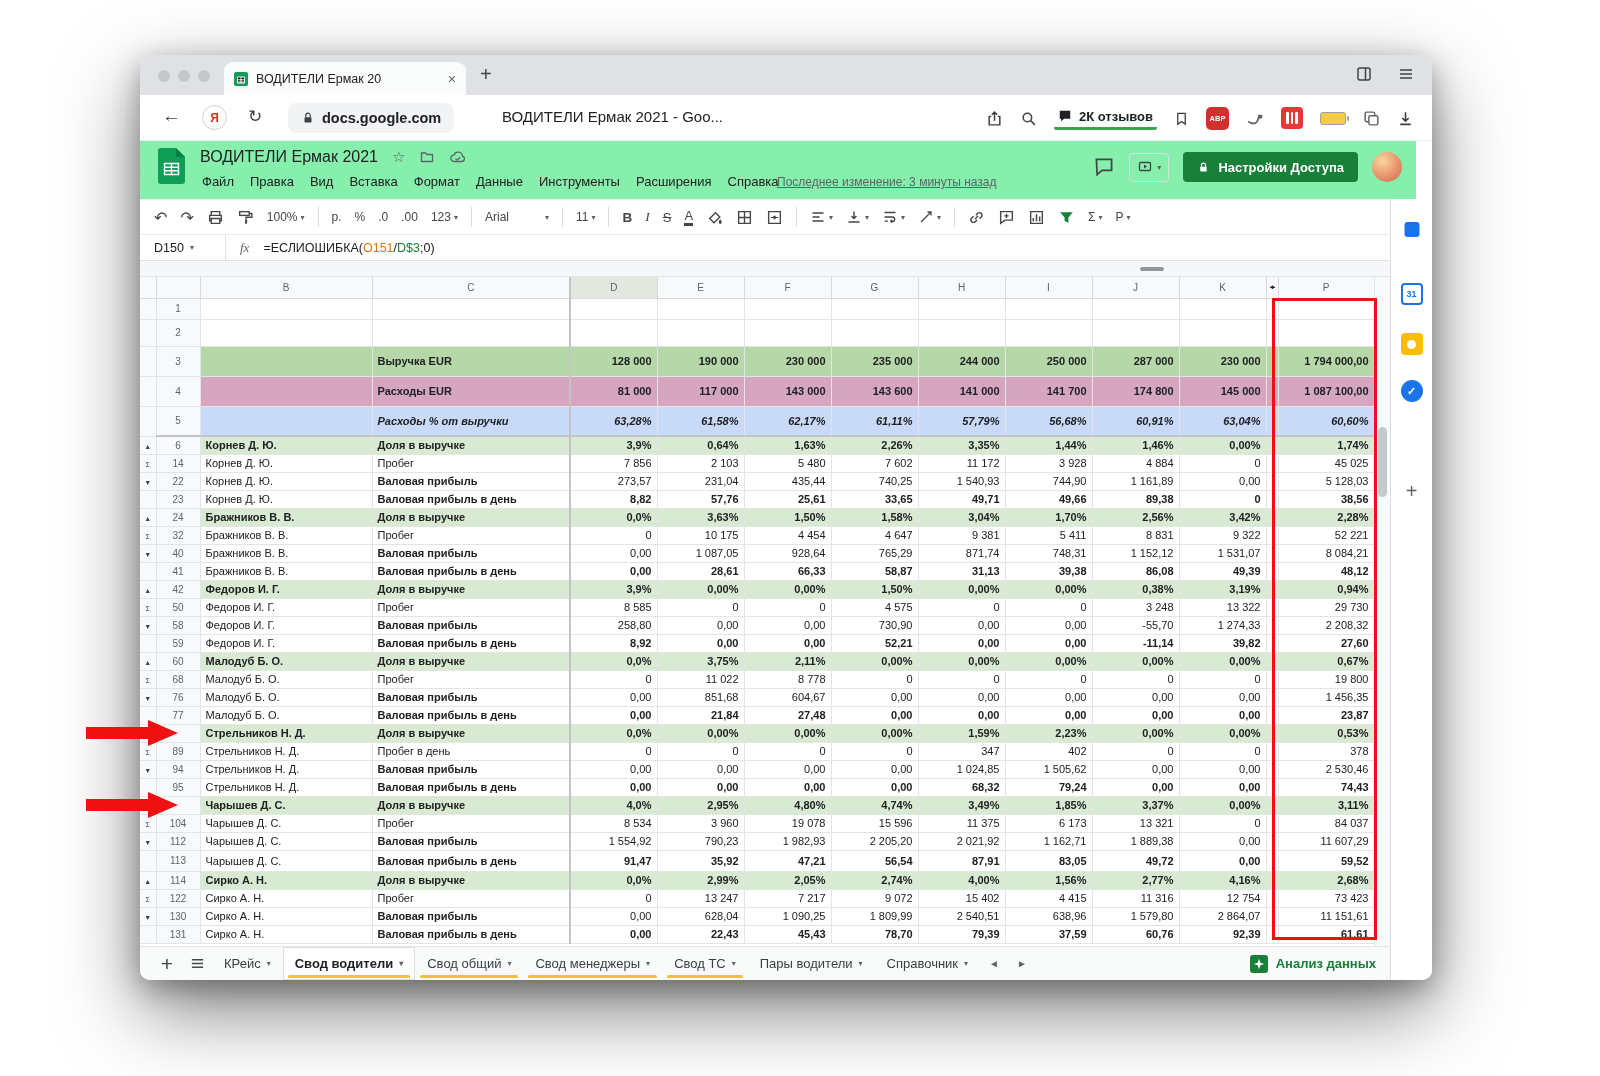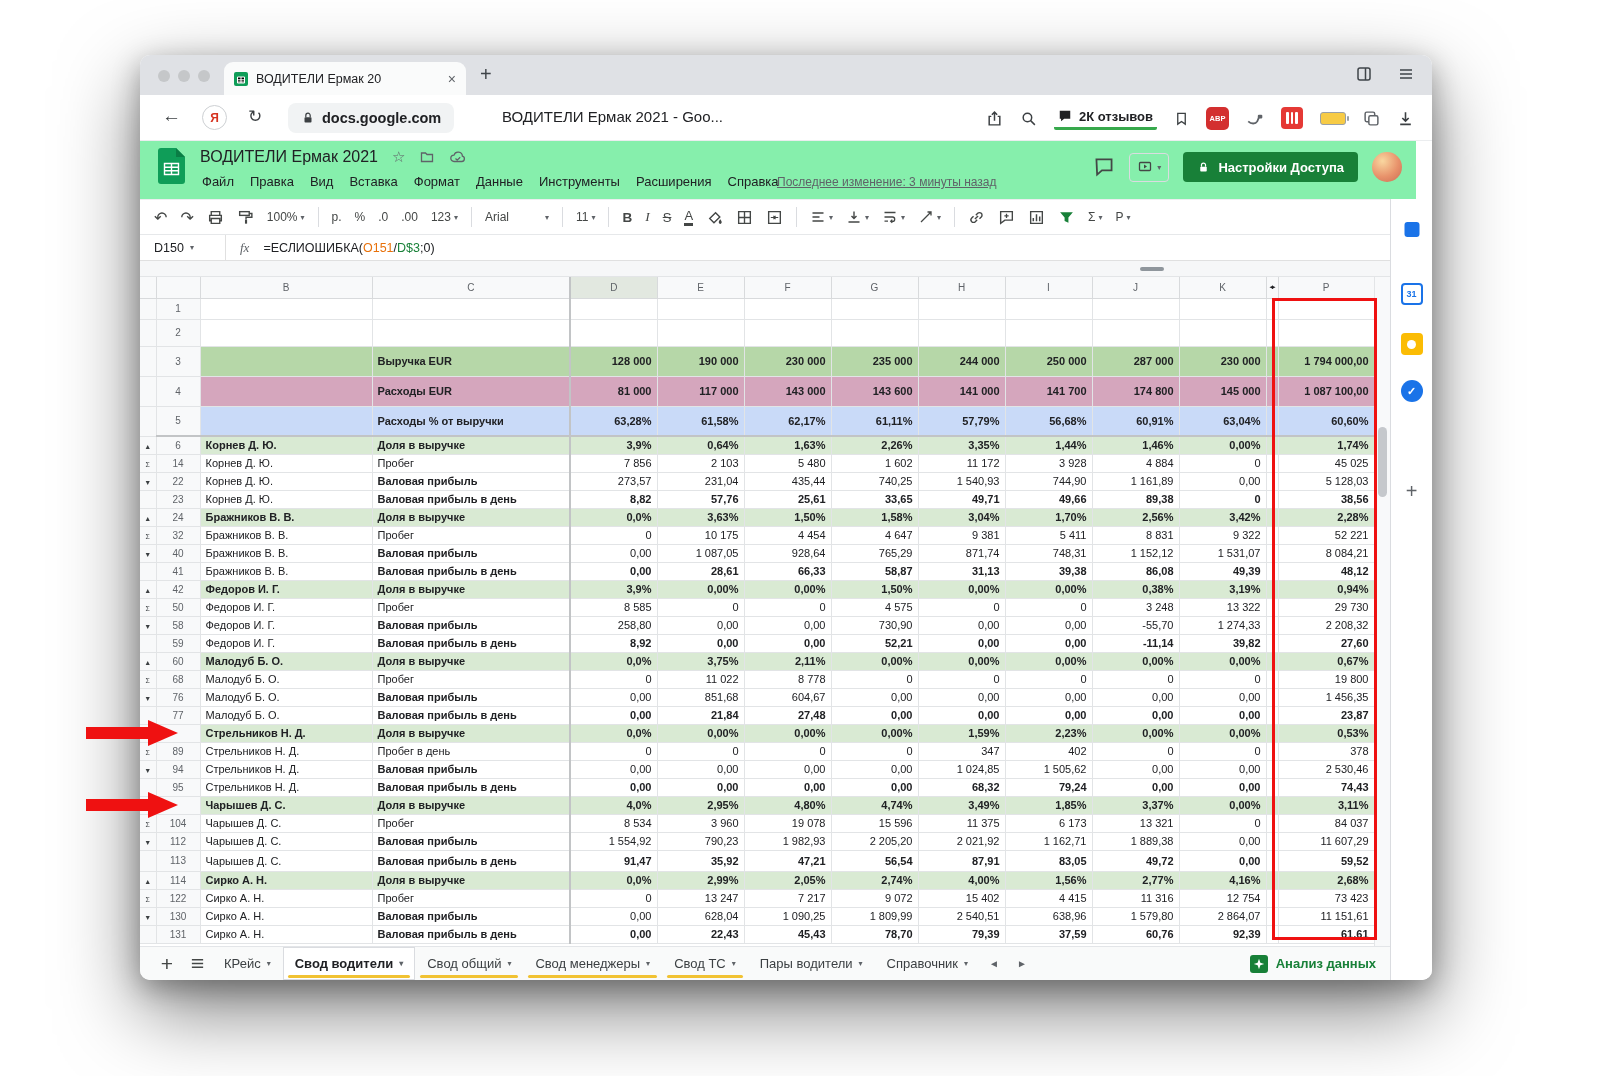--- a/index.html
+++ b/index.html
@@ -99,21 +99,21 @@
   .hf{display:flex;align-items:center;justify-content:flex-end;gap:3px;padding:0 4px;font-size:11px;}
   .hf.between{justify-content:space-between;}
   .fun{width:10px;height:10px;flex:0 0 auto;}
   .cc{background:#fff;}
   .cc.v{text-align:right;padding-right:5px;}
   .cc.name,.cc.lab{padding-left:5px;}
   .cfz{border-right:2px solid #c2c4c6 !important;}
   .hc{border-left:1px solid #cfd1d3;border-right:1px solid #cfd1d3;}
   tr.rev .cc{background:#b6d7a8;font-weight:700;}
   tr.exp .cc{background:#d5a6bd;font-weight:700;}
-  tr.rat .cc{background:#c9daf8;font-weight:700;}
+  tr.rat .cc{background:#c9daf8;font-weight:700;font-style:italic;}
   tr.rat .cc,tr.rat .rn{border-bottom:2px solid #c2c4c6;}
   tr.share .cc{background:#d9ead3;font-weight:700;}
   tr.day .cc{font-weight:700;}
   tr.day .cc.name{font-weight:400;}
   tr.gross .cc.lab{font-weight:700;}
   .vscroll{position:absolute;left:1234px;top:16px;bottom:0;width:16px;background:#f8f9fa;border-left:1px solid #e3e5e7;}
   .vthumb{position:absolute;left:3px;top:150px;width:9px;height:70px;border-radius:5px;background:#c5c8cc;}
   .redbox{position:absolute;left:1132px;top:37px;width:105px;height:642px;border:3px solid #ef1111;z-index:5;pointer-events:none;}
 
   
@@ -610,21 +610,21 @@
                 <td class="cc v">1,74%</td>
               </tr>
               <tr class="plain" style="height:18px">
                 <td class="mc"><span class="gi">Σ</span></td>
                 <td class="rn">14</td>
                 <td class="cc name">Корнев Д. Ю.</td>
                 <td class="cc lab cfz">Пробег</td>
                 <td class="cc v">7 856</td>
                 <td class="cc v">2 103</td>
                 <td class="cc v">5 480</td>
-                <td class="cc v">1 602</td>
+                <td class="cc v">7 602</td>
                 <td class="cc v">11 172</td>
                 <td class="cc v">3 928</td>
                 <td class="cc v">4 884</td>
                 <td class="cc v">0</td>
                 <td class="cc hc"></td>
                 <td class="cc v">45 025</td>
               </tr>
               <tr class="gross" style="height:18px">
                 <td class="mc"><span class="gi">▼</span></td>
                 <td class="rn">22</td>

